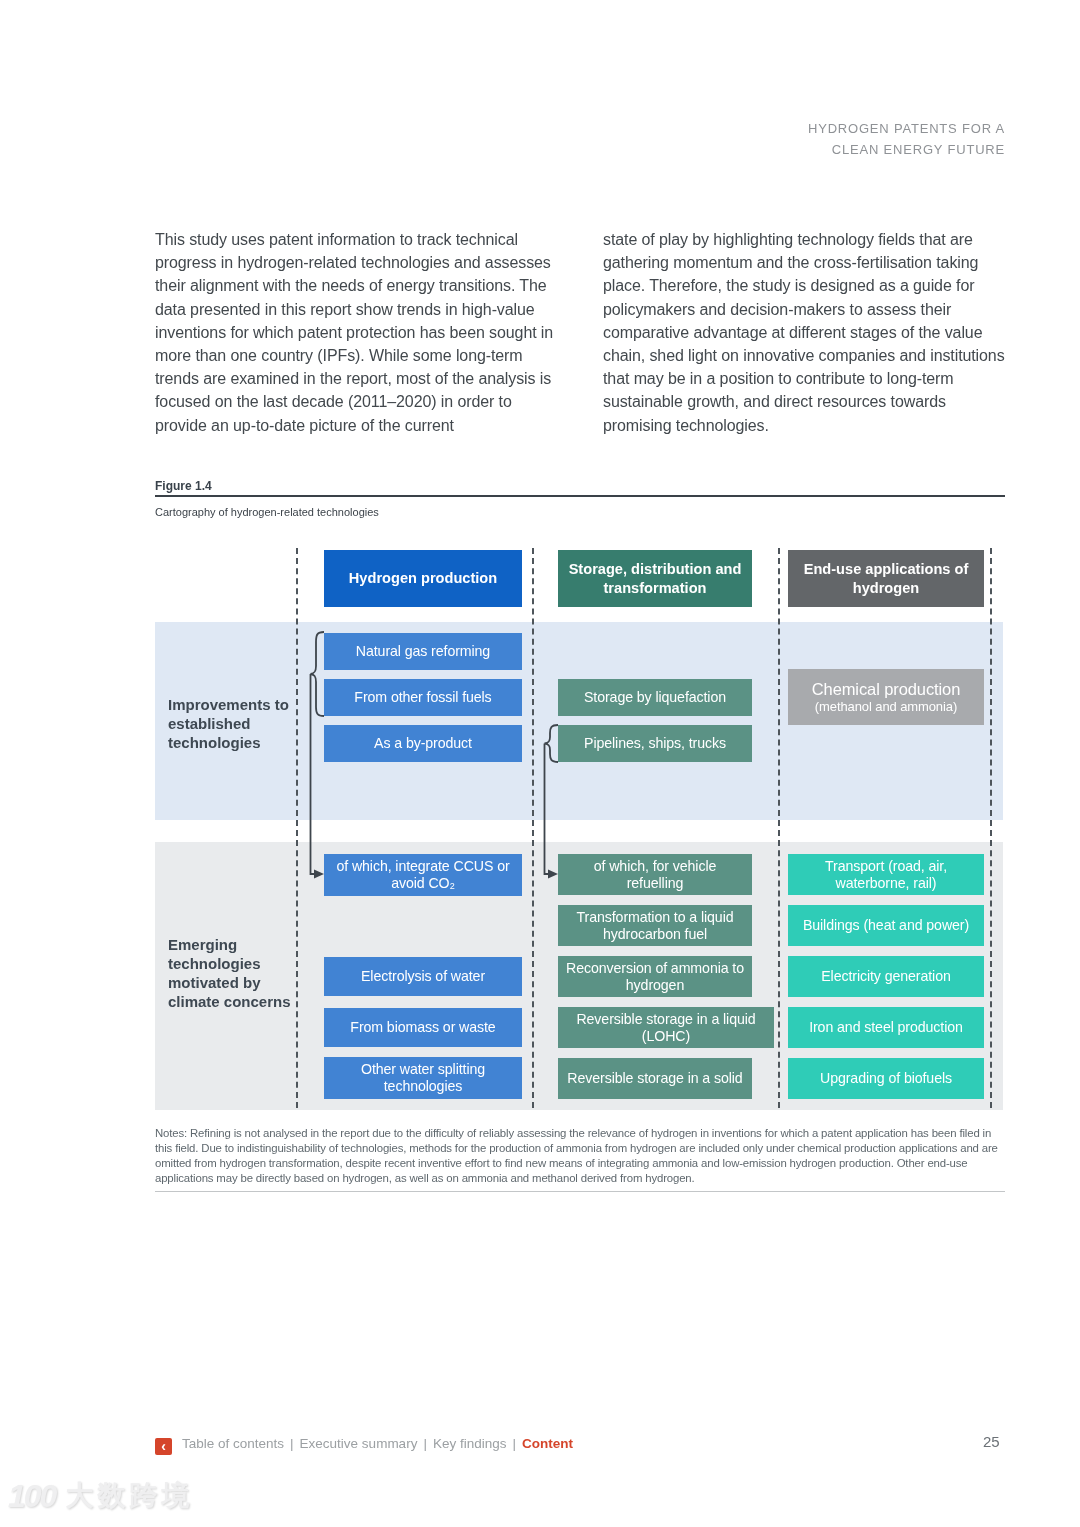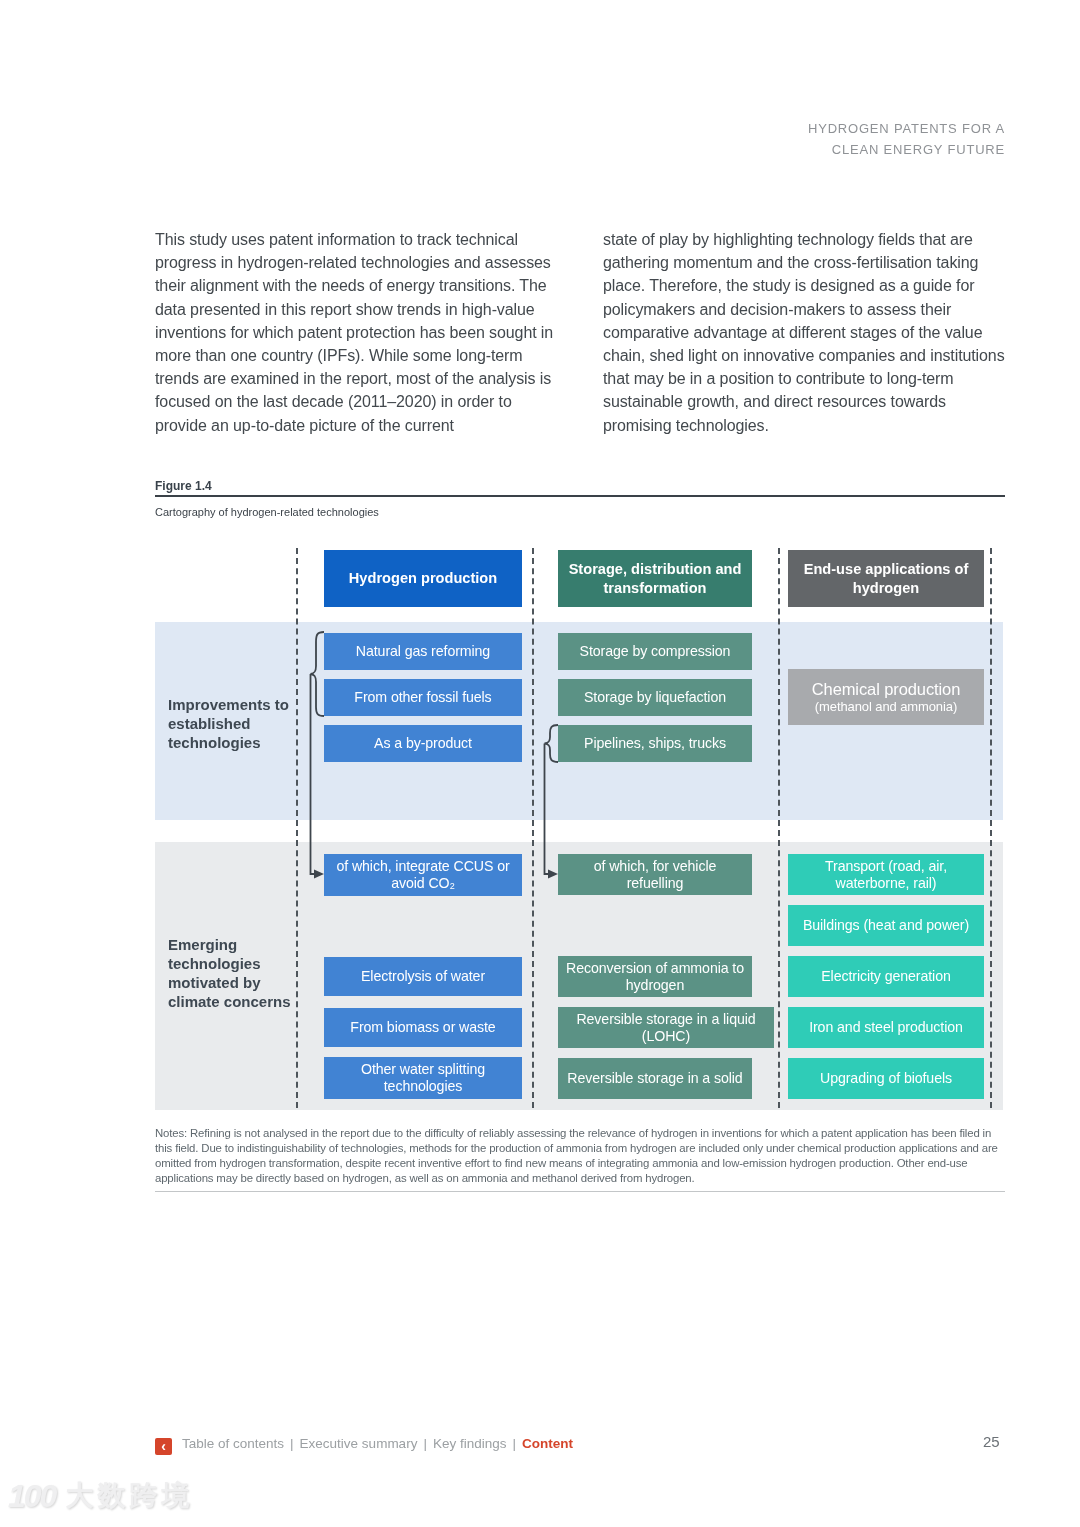--- a/index.html
+++ b/index.html
@@ -97,35 +97,35 @@
     <div class="hdr hdr-teal" style="left:403px;top:5px;width:194px">Storage, distribution and transformation</div>
     <div class="hdr hdr-gray" style="left:633px;top:5px;width:196px">End-use applications of hydrogen</div>
 
     <div class="rowlab lab1">Improvements to established technologies</div>
     <div class="rowlab lab2">Emerging technologies motivated by climate concerns</div>
 
     <div class="bx bx-blue" style="left:169px;top:88px;width:198px;height:37px">Natural gas reforming</div>
     <div class="bx bx-blue" style="left:169px;top:134px;width:198px;height:37px">From other fossil fuels</div>
     <div class="bx bx-blue" style="left:169px;top:180px;width:198px;height:37px">As a by-product</div>
 
-    <div class="bx bx-teal" style="left:403px;top:88px;width:194px;height:37px">Storage by compression</div>
     <div class="bx bx-teal" style="left:403px;top:134px;width:194px;height:37px">Storage by liquefaction</div>
     <div class="bx bx-teal" style="left:403px;top:180px;width:194px;height:37px">Pipelines, ships, trucks</div>
 
     <div class="bx bx-gray" style="left:633px;top:88px;width:196px;height:56px">
       <span class="l1">Chemical production</span>
       <span class="l2">(methanol and ammonia)</span>
     </div>
 
     <div class="bx bx-blue" style="left:169px;top:309px;width:198px;height:42px">of which, integrate CCUS or avoid CO₂</div>
     <div class="bx bx-blue" style="left:169px;top:412px;width:198px;height:39px">Electrolysis of water</div>
     <div class="bx bx-blue" style="left:169px;top:463px;width:198px;height:39px">From biomass or waste</div>
     <div class="bx bx-blue" style="left:169px;top:512px;width:198px;height:42px">Other water splitting technologies</div>
 
     <div class="bx bx-teal" style="left:403px;top:309px;width:194px;height:41px">of which, for vehicle refuelling</div>
+    <div class="bx bx-teal" style="left:403px;top:360px;width:194px;height:41px">Transformation to a liquid hydrocarbon fuel</div>
     <div class="bx bx-teal" style="left:403px;top:411px;width:194px;height:41px">Reconversion of ammonia to hydrogen</div>
     <div class="bx bx-teal" style="left:403px;top:462px;width:216px;height:41px">Reversible storage in a liquid (LOHC)</div>
     <div class="bx bx-teal" style="left:403px;top:513px;width:194px;height:41px">Reversible storage in a solid</div>
 
     <div class="bx bx-turq" style="left:633px;top:309px;width:196px;height:41px">Transport (road, air, waterborne, rail)</div>
     <div class="bx bx-turq" style="left:633px;top:360px;width:196px;height:41px">Buildings (heat and power)</div>
     <div class="bx bx-turq" style="left:633px;top:411px;width:196px;height:41px">Electricity generation</div>
     <div class="bx bx-turq" style="left:633px;top:462px;width:196px;height:41px">Iron and steel production</div>
     <div class="bx bx-turq" style="left:633px;top:513px;width:196px;height:41px">Upgrading of biofuels</div>
 

